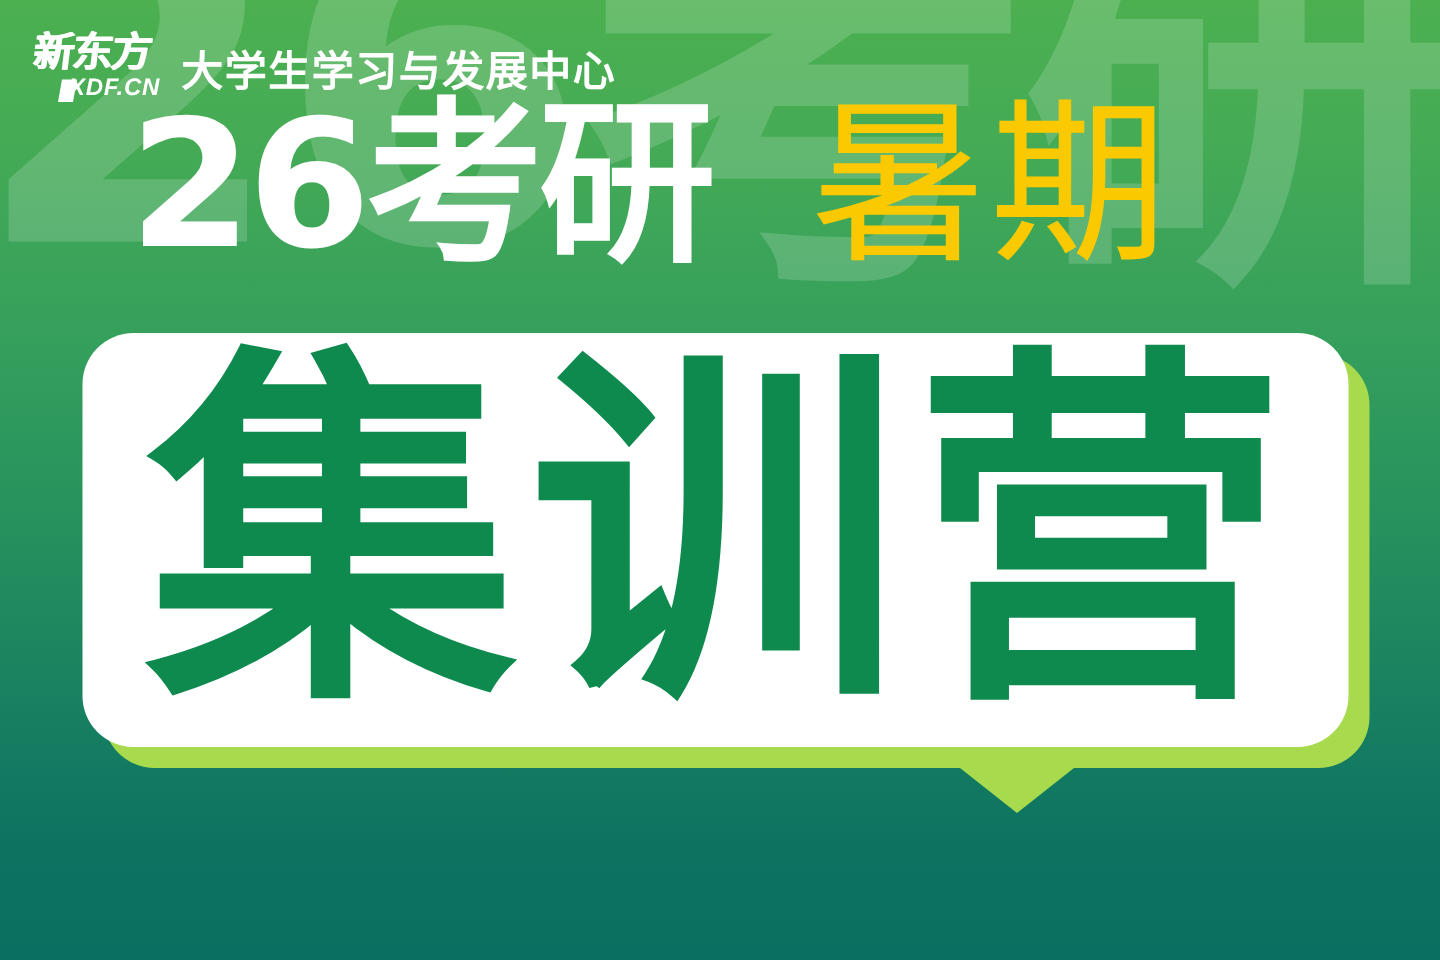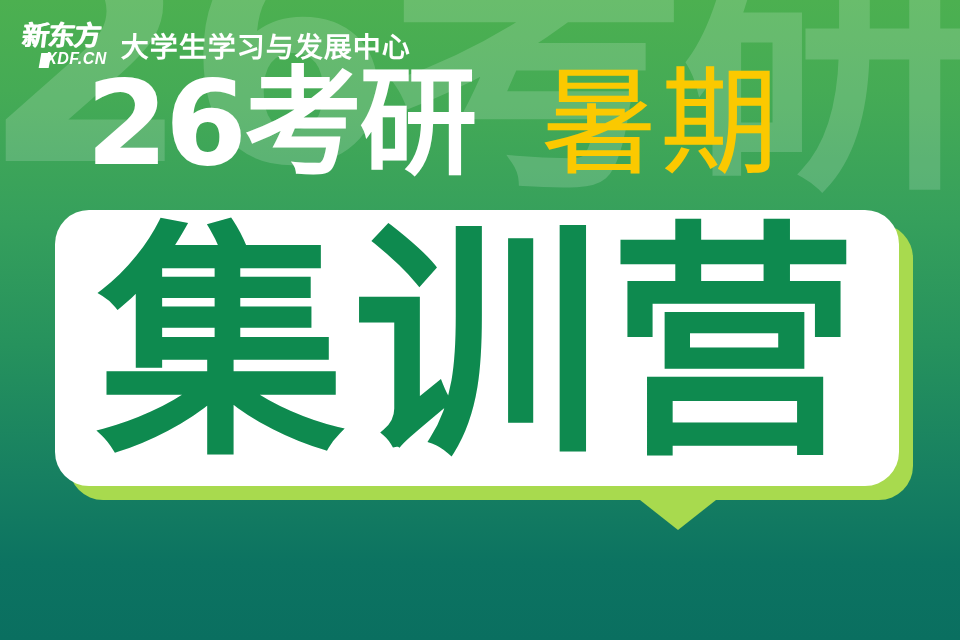--- a/index.html
+++ b/index.html
@@ -130,21 +130,21 @@
     font-weight: 400;
     color: #fbc900;
     letter-spacing: 2px;
     font-family: "DejaVu Sans", "Liberation Sans", sans-serif;
   }
 
   
   .card-wrap {
     position: absolute;
     left: 55px;
-    top: 210px;
+    top: 222px;
     width: 858px;
     height: 290px;
     z-index: 4;
   }
   .card-shadow {
     position: absolute;
     left: 14px;
     top: 14px;
     width: 844px;
     height: 276px;

